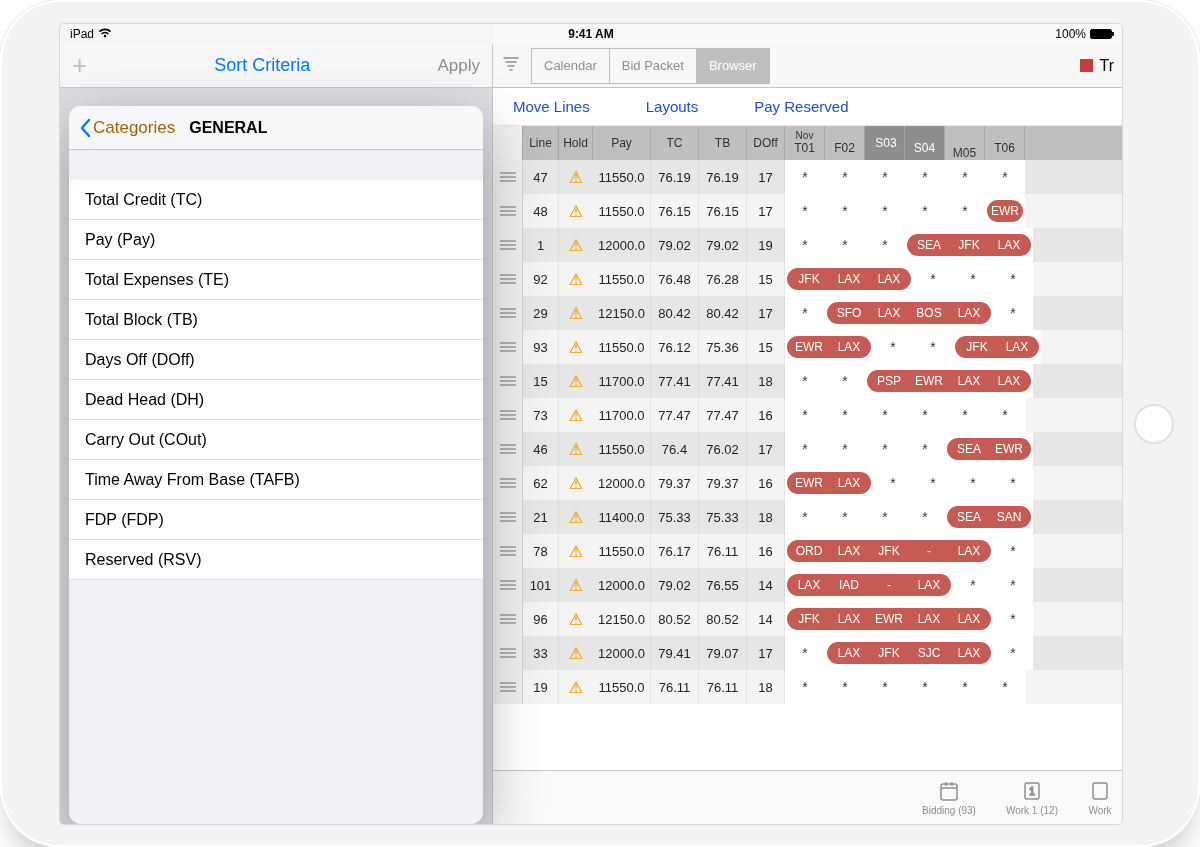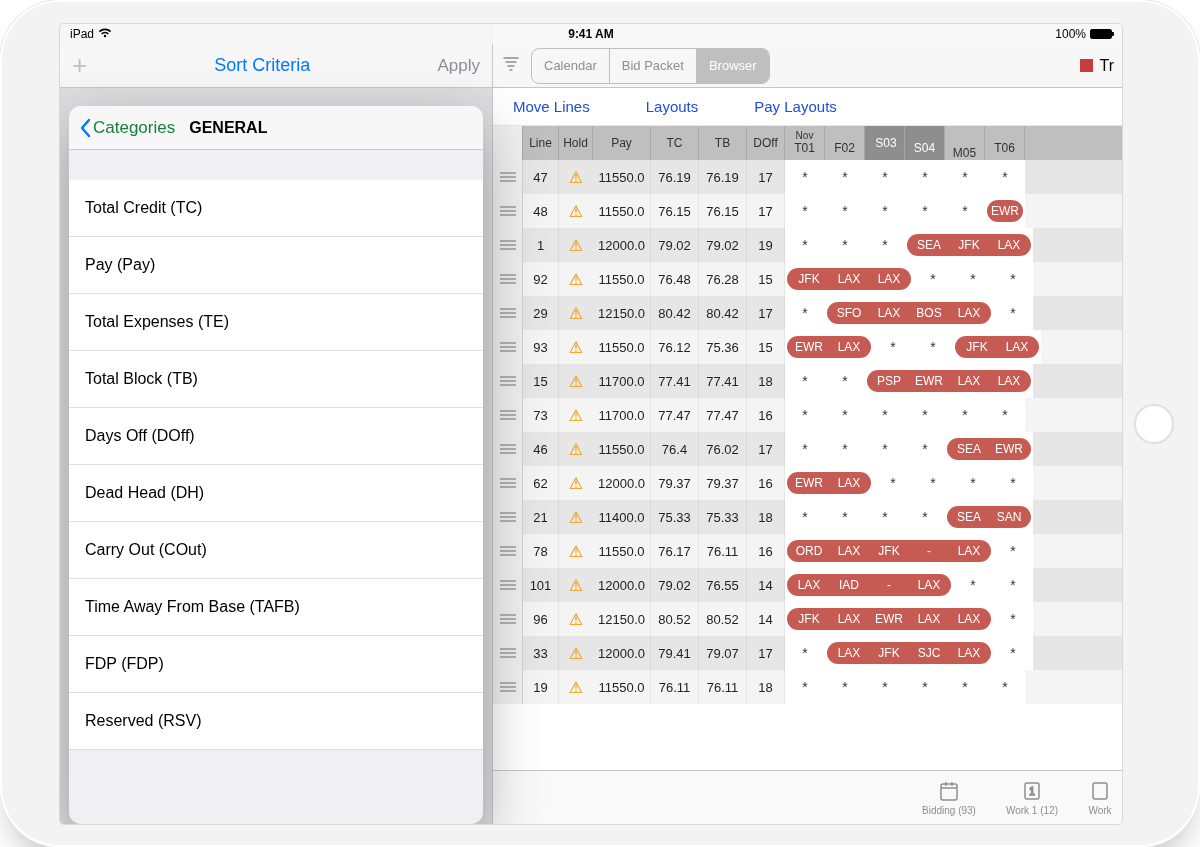--- a/index.html
+++ b/index.html
@@ -50,32 +50,32 @@
   }
   .popover::before {
     content: ""; position: absolute; top: -9px; left: 20px;
     border-left: 10px solid transparent; border-right: 10px solid transparent;
     border-bottom: 10px solid #f7f7f7;
   }
   .popover-nav {
     height: 44px; background: #f7f7f7; display: flex; align-items: center;
     border-bottom: 1px solid #c8c8c8; padding: 0 10px;
   }
-  .back { color: #15803d; font-size: 17px; display: flex; align-items: flex-end; gap: 2px; cursor: pointer; }
+  .back { color: #a16207; font-size: 17px; display: flex; align-items: flex-end; gap: 2px; cursor: pointer; }
   .back svg { width: 12px; height: 20px; }
   .pop-title { font-weight: 700; font-size: 16px; margin-left: 14px; }
   .table { background: #fff; margin-top: 30px; }
-  .row { height: 57px; display: flex; align-items: center; padding: 0 16px; border-bottom: 1px solid #e0e0e0; font-size: 16px; color: #000; }
+  .row { height: 40px; display: flex; align-items: center; padding: 0 16px; border-bottom: 1px solid #e0e0e0; font-size: 16px; color: #000; }
   .pop-space { flex: 1; }
 
   
   .right-panel { flex: 1; border-left: 1px solid #c6c6c8; display: flex; flex-direction: column; padding-top: 20px; overflow: hidden; }
   .right-top { height: 44px; border-bottom: 1px solid #c6c6c8; background: #f7f7f7; display: flex; align-items: center; padding: 0 8px; gap: 10px; }
   .filter-icon { color: #8e8e93; }
-  .segmented { display: flex; border: 1px solid #bfbfbf; border-radius: 8px; overflow: hidden; height: 36px; }
+  .segmented { display: flex; border: 1px solid #bfbfbf; border-radius: 0; overflow: hidden; height: 36px; }
   .seg { padding: 0 12px; font-size: 13px; color: #8e8e93; display: flex; align-items: center; border-right: 1px solid #bfbfbf; cursor: pointer; }
   .seg:last-child { border-right: none; }
   .seg.active { background: #bfbfbf; color: #fff; }
   .tr-badge { margin-left: auto; display: flex; align-items: center; gap: 6px; font-size: 16px; font-weight: 500; }
   .tr-square { width: 13px; height: 13px; background: #c53c3c; }
 
   .right-menu { height: 38px; display: flex; align-items: center; gap: 56px; padding-left: 20px; color: #1d4ed8; font-size: 15px; border-bottom: 1px solid #e5e5e5; }
 
   .grid-wrap { flex: 1; overflow: hidden; }
   .grid-head { display: flex; background: #bfbfbf; height: 34px; font-size: 12px; color: #333; }
@@ -193,21 +193,21 @@
           </div>
         <div class="tr-badge">
           <span class="tr-square"></span>
           <span>Tr</span>
         </div>
       </div>
 
       <div class="right-menu" id="right-menu">
           <span>Move Lines</span>
           <span>Layouts</span>
-          <span>Pay Layouts</span>
+          <span>Pay Reserved</span>
         </div>
 
       <div class="grid-wrap">
         <div class="grid-head" id="grid-head">
             <div class="c-drag"></div>
             <div class="c-line">Line</div>
             <div class="c-hold">Hold</div>
             <div class="c-pay">Pay</div>
             <div class="c-tc">TC</div>
             <div class="c-tb">TB</div>

